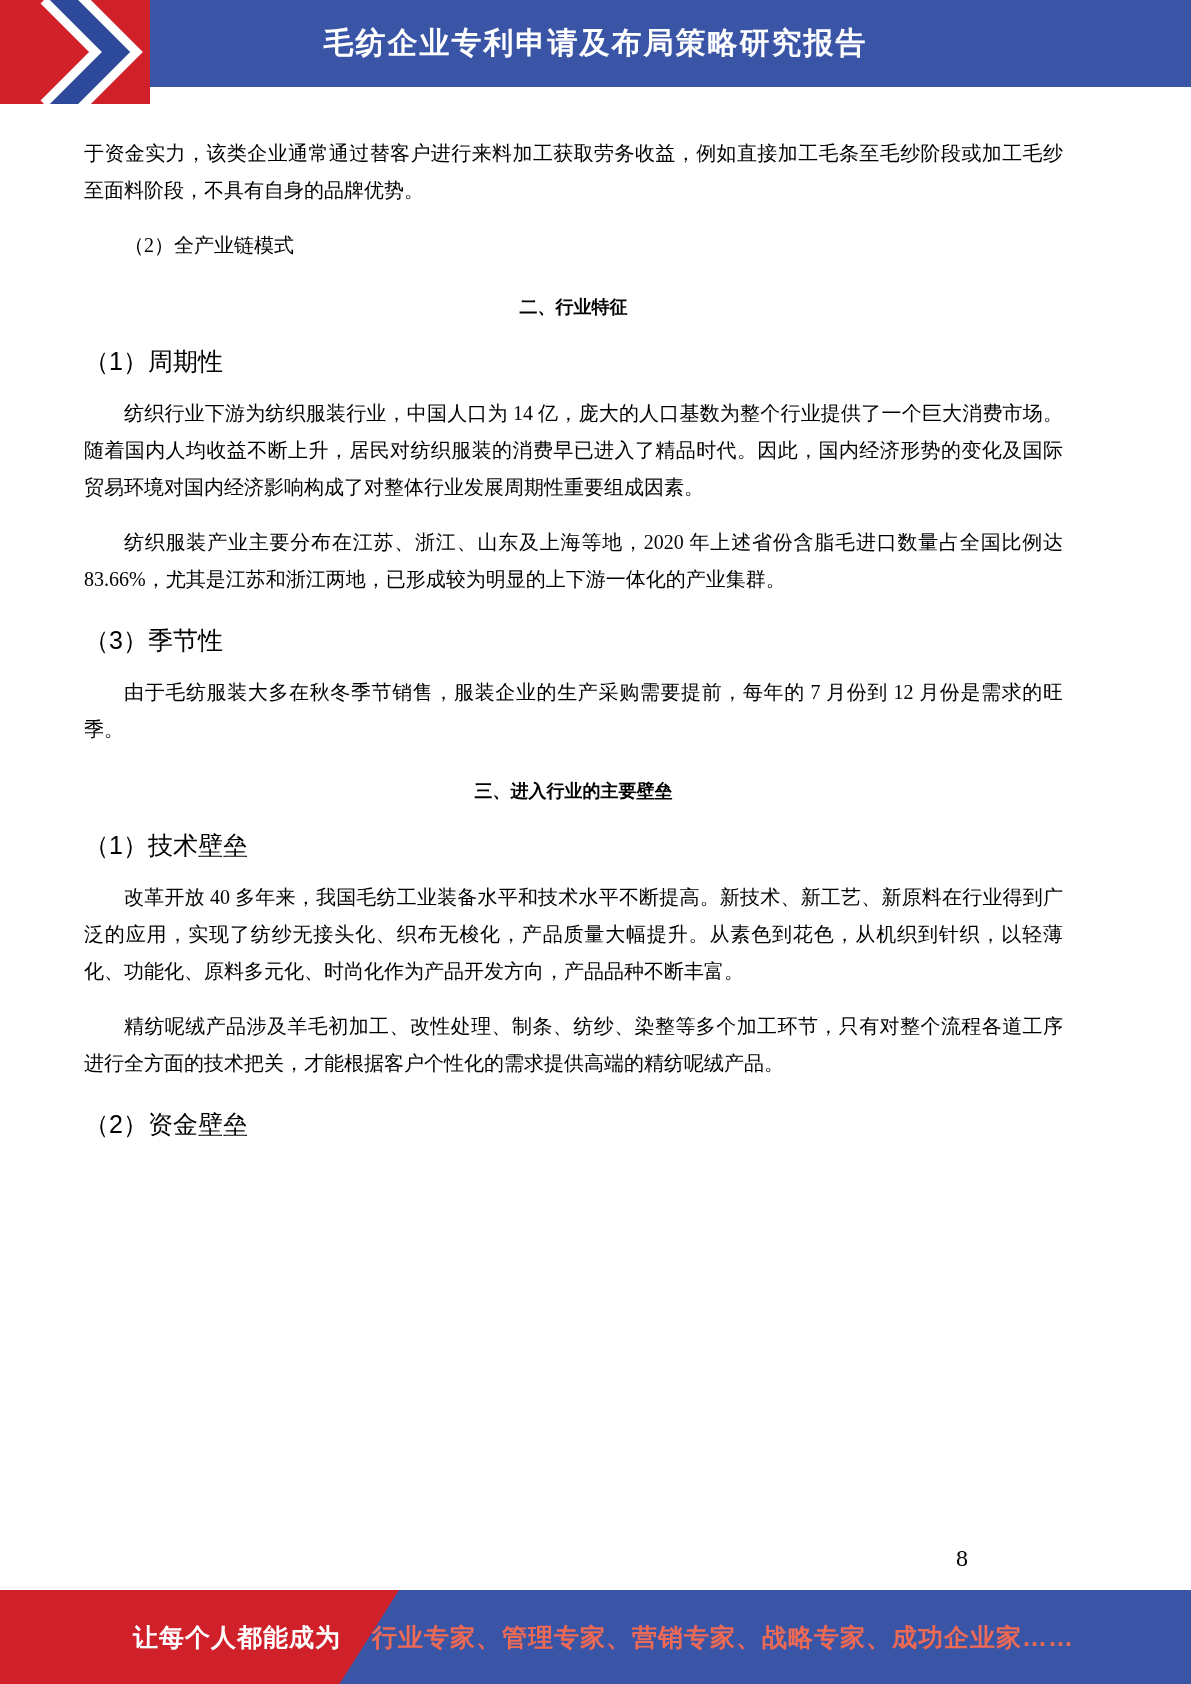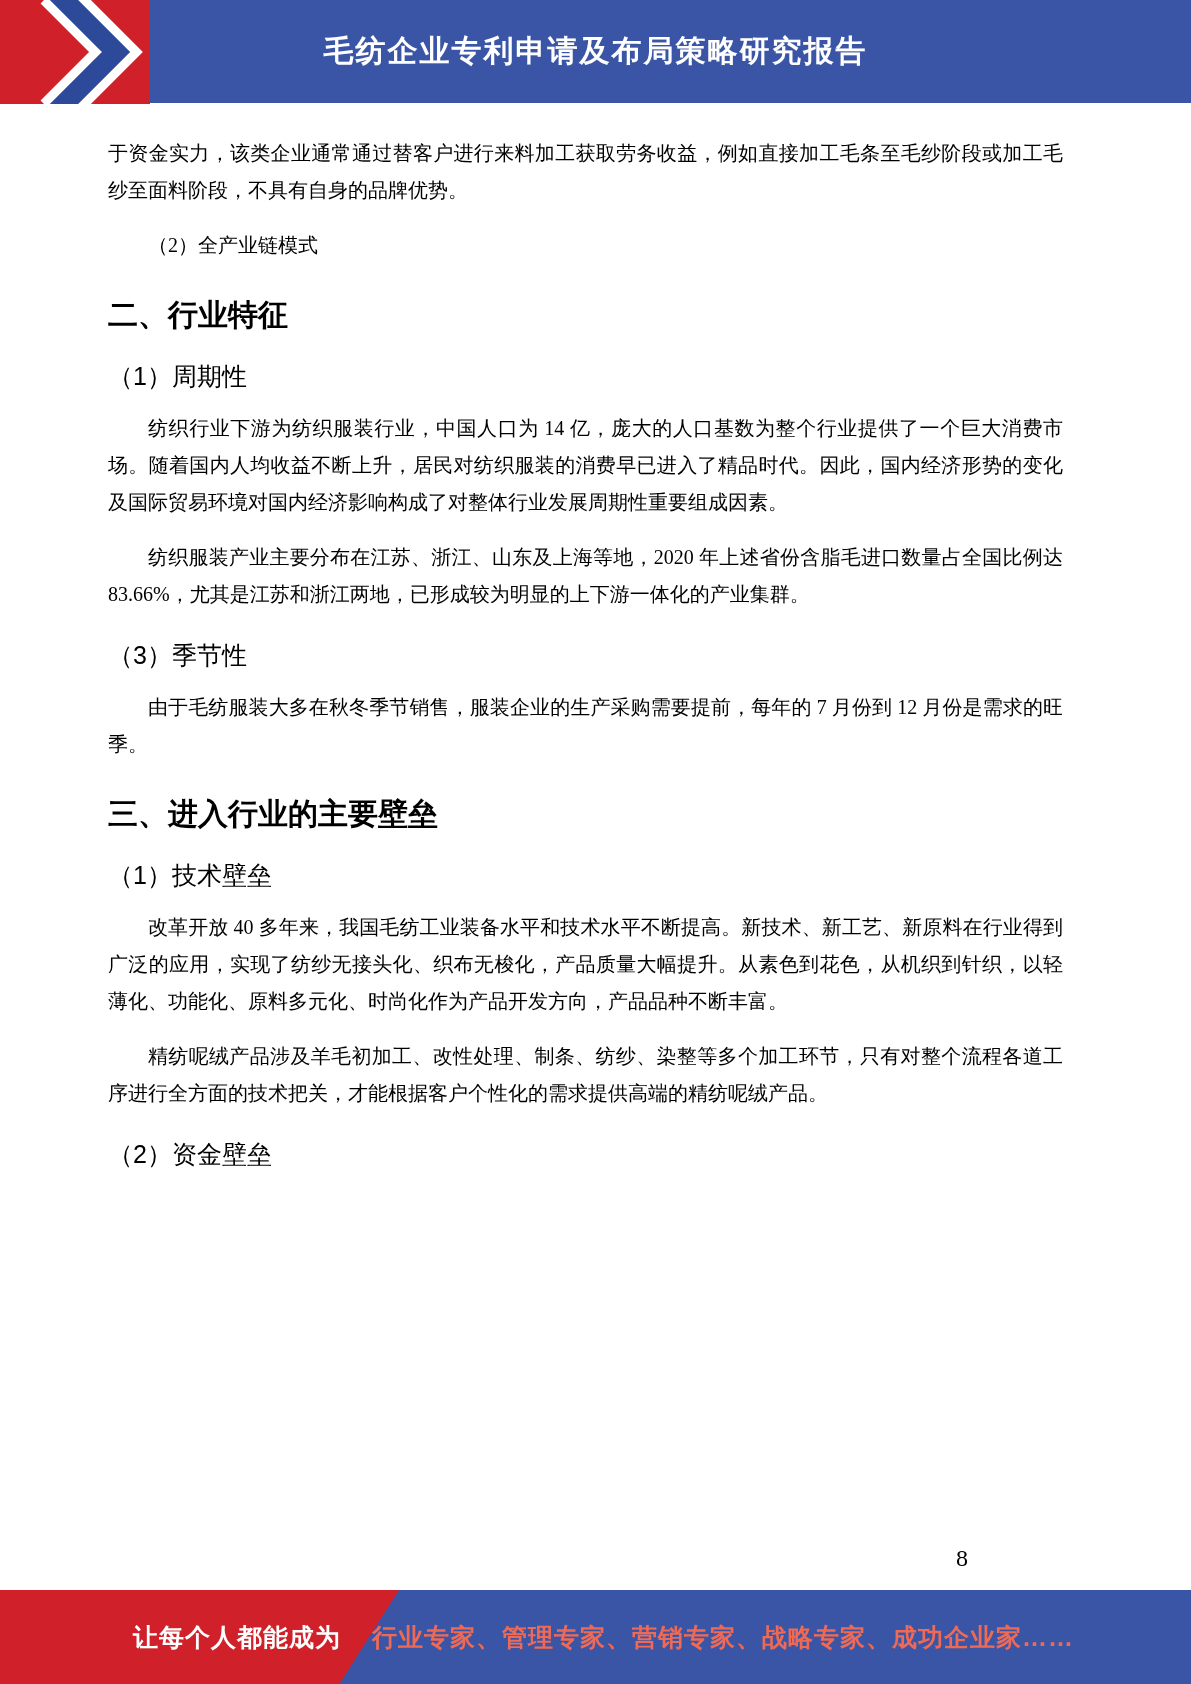--- a/index.html
+++ b/index.html
@@ -8,21 +8,21 @@
     width: 1191px; height: 1684px;
     background: #ffffff;
     position: relative;
     overflow: hidden;
     font-family: "Liberation Serif", serif;
     color: #000;
   }
   
   .banner {
     position: absolute; top: 0; left: 0;
-    width: 100%; height: 103px;
+    width: 100%; height: 87px;
     background: var(--header-blue, #3a55a6);
   }
   .banner-title {
     position: absolute; inset: 0;
     display: flex; align-items: center; justify-content: center;
     color: #ffffff;
     font-family: "Liberation Sans", sans-serif;
     font-weight: bold;
     font-size: 30px;
     letter-spacing: 2px;
@@ -30,38 +30,39 @@
   }
   .banner-arrow { position: absolute; left: 0; top: 0; width: 150px; height: 104px; }
   .arrow-bg   { fill: var(--accent-red, #d0202a); }
   .arrow-outer{ stroke: #ffffff; fill: none; }
   .arrow-inner{ stroke: var(--arrow-blue, #2c4a99); fill: none; }
 
   
   .content {
     position: absolute; top: 103px; left: 0;
     width: 100%;
-    padding: 32px 128px 0 108px;
+    padding: 32px 128px 0 84px;
   }
   .content > :first-child { margin-top: 0; }
   .body-text {
     font-size: 20px;
     line-height: 37px;
     text-align: justify;
     text-indent: 2em;
     margin-top: 18px;
   }
   .no-indent { text-indent: 0; }
   .h1 {
     font-family: "Liberation Sans", sans-serif;
     font-weight: bold;
-    font-size: 30px;
+    font-size: 18px;
     line-height: 1.25;
     margin-top: 32px;
     color: #000;
+    text-align: center;
   }
   .h2 {
     font-family: "Liberation Sans", sans-serif;
     font-weight: normal;
     font-size: 25px;
     line-height: 1.25;
     margin-top: 27px;
     color: #000;
   }
 

